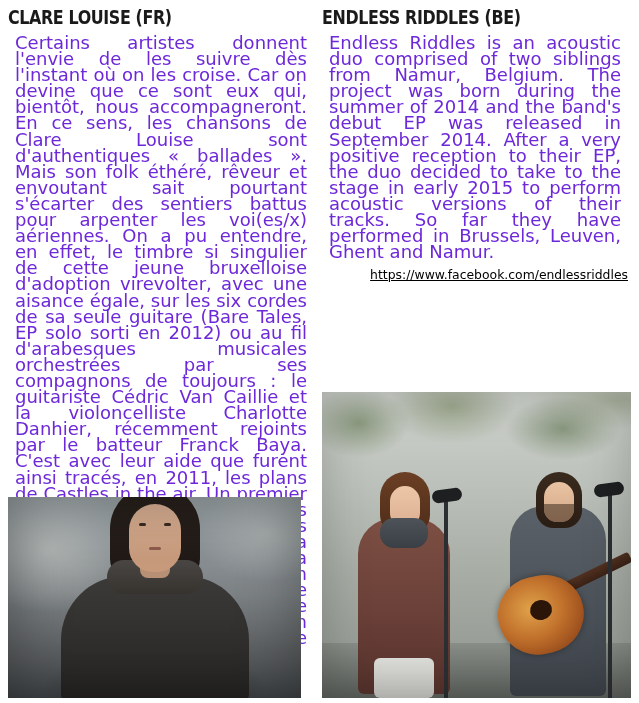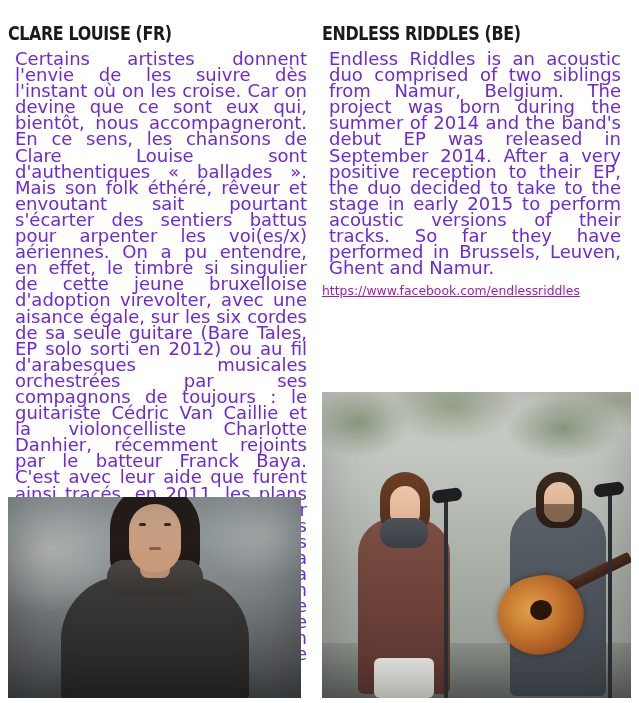--- a/index.html
+++ b/index.html
@@ -14,21 +14,21 @@
     overflow: hidden;
   }
   .page {
     position: relative;
     width: 639px;
     height: 703px;
     box-sizing: border-box;
   }
   .col {
     position: absolute;
-    top: 16px;
+    top: 0;
     width: 306px;
   }
   .col-left { left: 8px; }
   .col-right { left: 322px; }
 
   .artist-title {
     font-family: "DejaVu Sans", sans-serif;
     font-weight: bold;
     font-size: 19px;
     letter-spacing: -0.4px;
@@ -48,23 +48,23 @@
     text-align: justify;
     margin: 7px;
     -webkit-hyphens: none;
     hyphens: none;
   }
   .artist-link {
     display: block;
     font-family: "DejaVu Sans", sans-serif;
     font-size: 12.4px;
     line-height: 16.1px;
-    color: #a21caf;
+    color: #000000;
     text-decoration: underline;
-    text-align: left;
+    text-align: right;
     margin-top: 0px;
     word-break: break-all;
   }
   .photo {
     position: absolute;
     overflow: hidden;
     background: #cfcfcf;
   }
   .photo-left {
     left: 8px;

